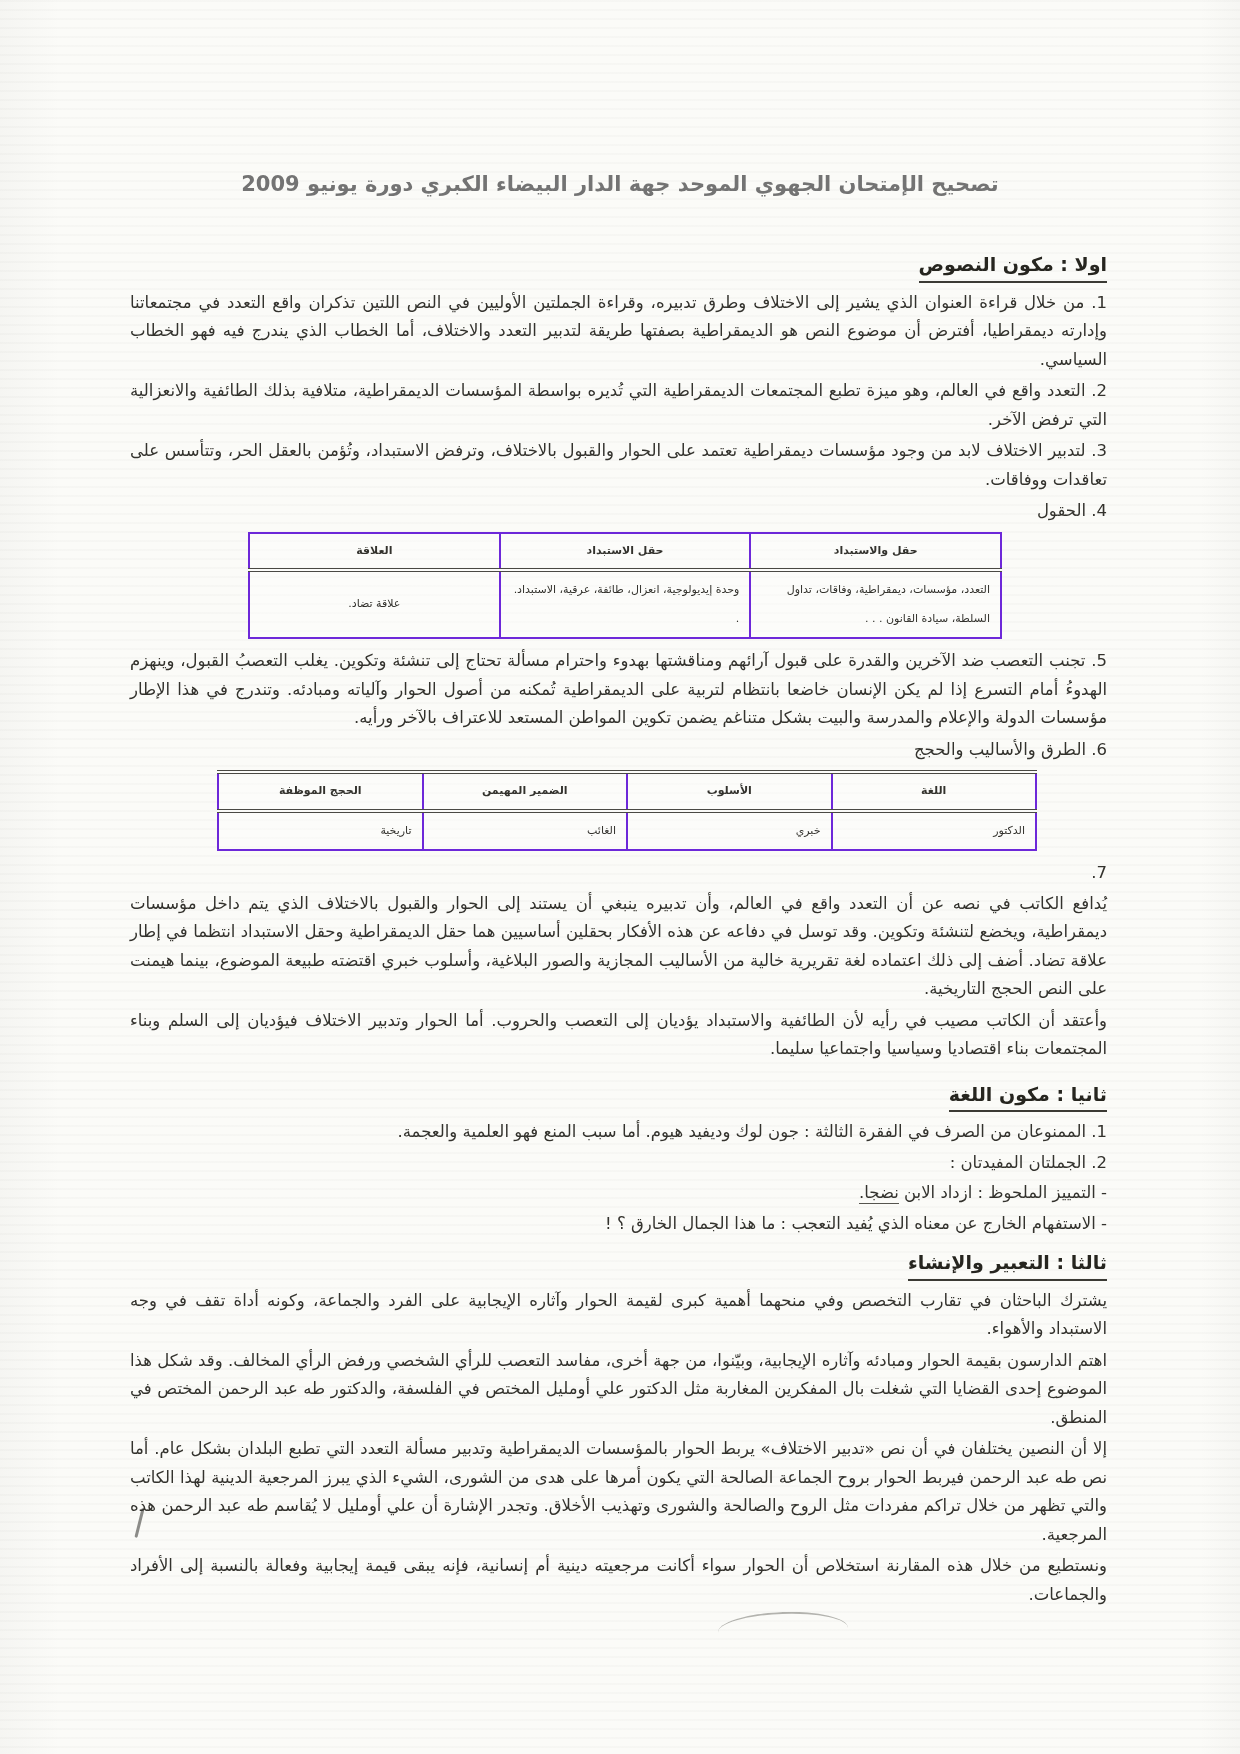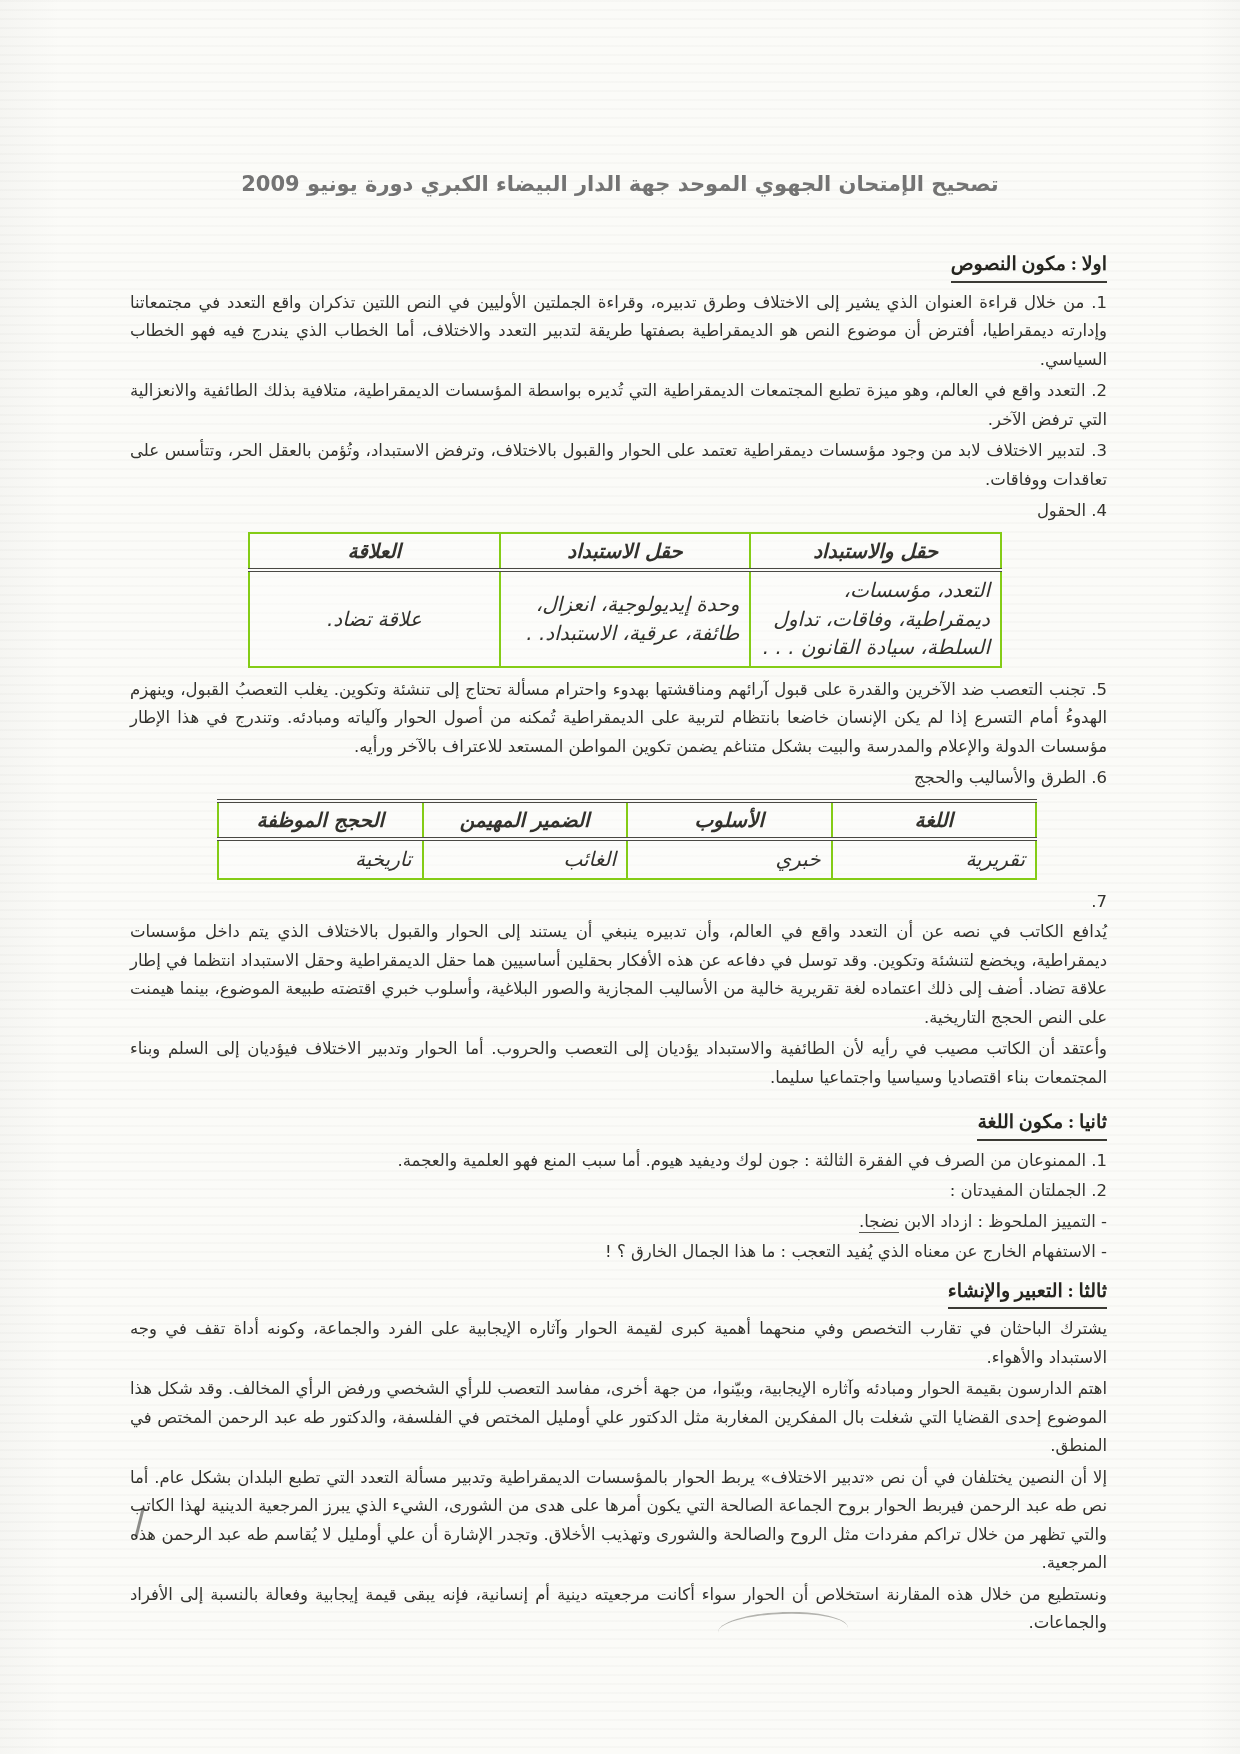--- a/index.html
+++ b/index.html
@@ -26,39 +26,37 @@
     letter-spacing:0.2px;
   }
   .content{
     position:absolute;top:240px;right:133px;left:130px;
     font-size:16.5px;line-height:28.5px;
     text-align:justify;
   }
   .sec-heading{
     font-size:19px;font-weight:bold;color:#26251f;
     margin:10px 0 6px 0;
-    font-family:Liberation Serif, serif;
   }
   .sec-heading .u{
     display:inline-block;border-bottom:2px solid #3b3a34;padding-bottom:2px;
   }
   p.para{margin:0 0 3px 0;}
   .item-line{margin:2px 0;}
   table.ans{
     border-collapse:collapse;
     margin:6px 0 8px auto; 
     background:rgba(255,255,255,0.35);
   }
   table.t1{width:754px;margin-right:105px;}
   table.t2{width:820px;margin-right:70px;}
   table.ans th, table.ans td{
-    border:2px solid #84cc16;
+    border:2px solid #6d28d9;
     padding:4px 10px;
-    font-size:20px;
-    font-style:italic;
+    font-size:11px;
   }
   table.ans th{
     font-weight:bold;text-align:center;
     border-bottom:4px double #4a4944;
     padding:3px 8px;
   }
   table.t2{border-top:4px double #4a4944;}
   .t1 td.cell-dem{text-align:right;width:33%;}
   .t1 td.cell-ist{text-align:right;width:33%;}
   .t1 td.cell-rel{text-align:center;vertical-align:middle;width:33%;border-radius:31px;}
@@ -120,21 +118,21 @@
     <thead>
       <tr>
         <th>اللغة</th>
         <th>الأسلوب</th>
         <th>الضمير المهيمن</th>
         <th>الحجج الموظفة</th>
       </tr>
     </thead>
     <tbody>
       <tr>
-        <td>تقريرية</td>
+        <td>الدكتور</td>
         <td>خبري</td>
         <td>الغائب</td>
         <td>تاريخية</td>
       </tr>
     </tbody>
   </table>
 
   <div class="num7">7.</div>
   <p class="para">يُدافع الكاتب في نصه عن أن التعدد واقع في العالم، وأن تدبيره ينبغي أن يستند إلى الحوار والقبول بالاختلاف الذي يتم داخل مؤسسات ديمقراطية، ويخضع لتنشئة وتكوين. وقد توسل في دفاعه عن هذه الأفكار بحقلين أساسيين هما حقل الديمقراطية وحقل الاستبداد انتظما في إطار علاقة تضاد. أضف إلى ذلك اعتماده لغة تقريرية خالية من الأساليب المجازية والصور البلاغية، وأسلوب خبري اقتضته طبيعة الموضوع، بينما هيمنت على النص الحجج التاريخية.</p>
   <p class="para">وأعتقد أن الكاتب مصيب في رأيه لأن الطائفية والاستبداد يؤديان إلى التعصب والحروب. أما الحوار وتدبير الاختلاف فيؤديان إلى السلم وبناء المجتمعات بناء اقتصاديا وسياسيا واجتماعيا سليما.</p>

